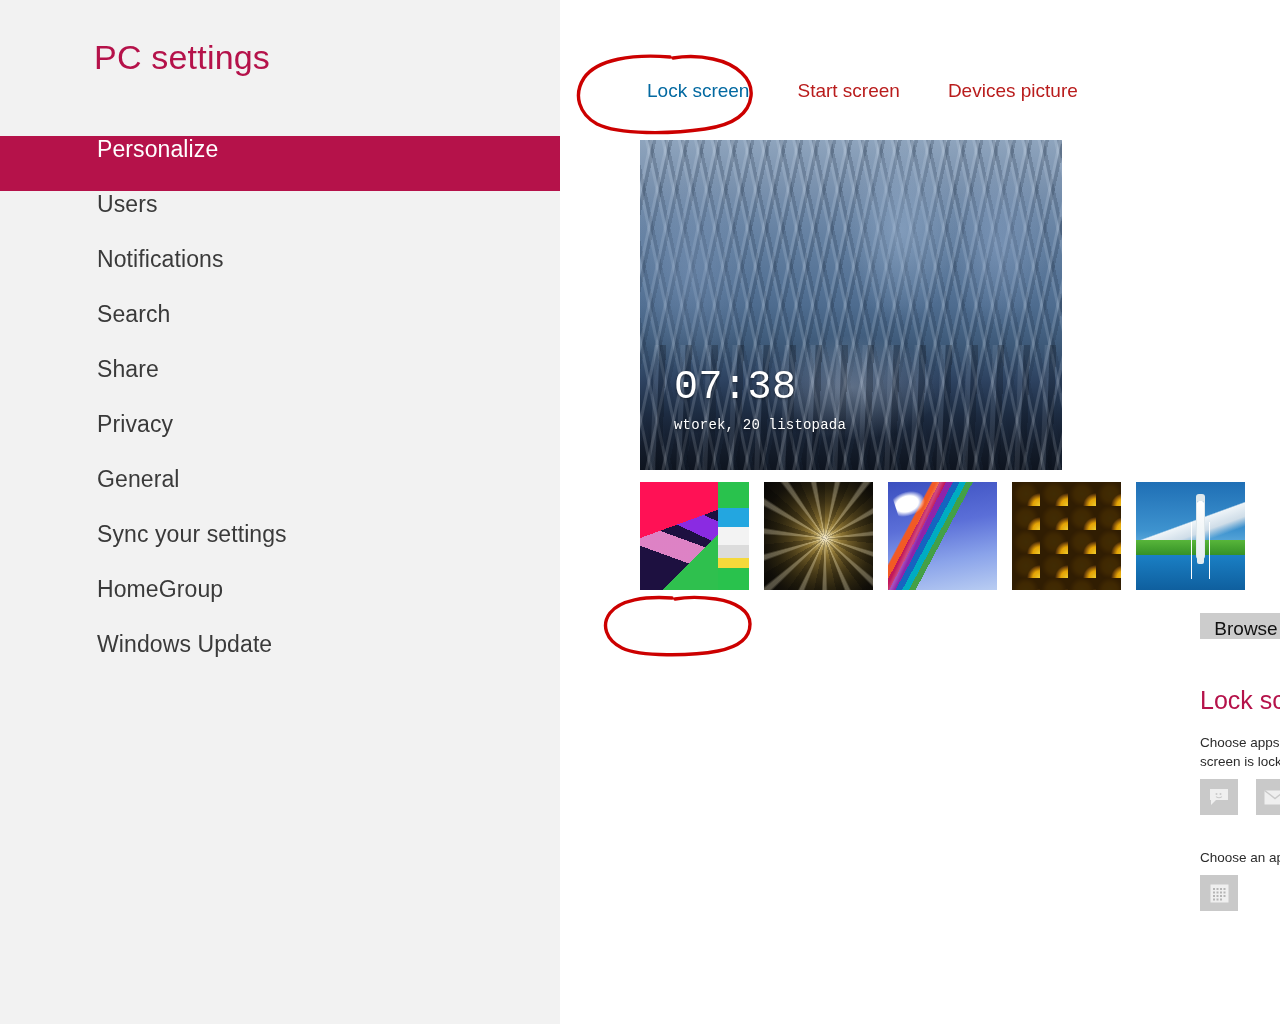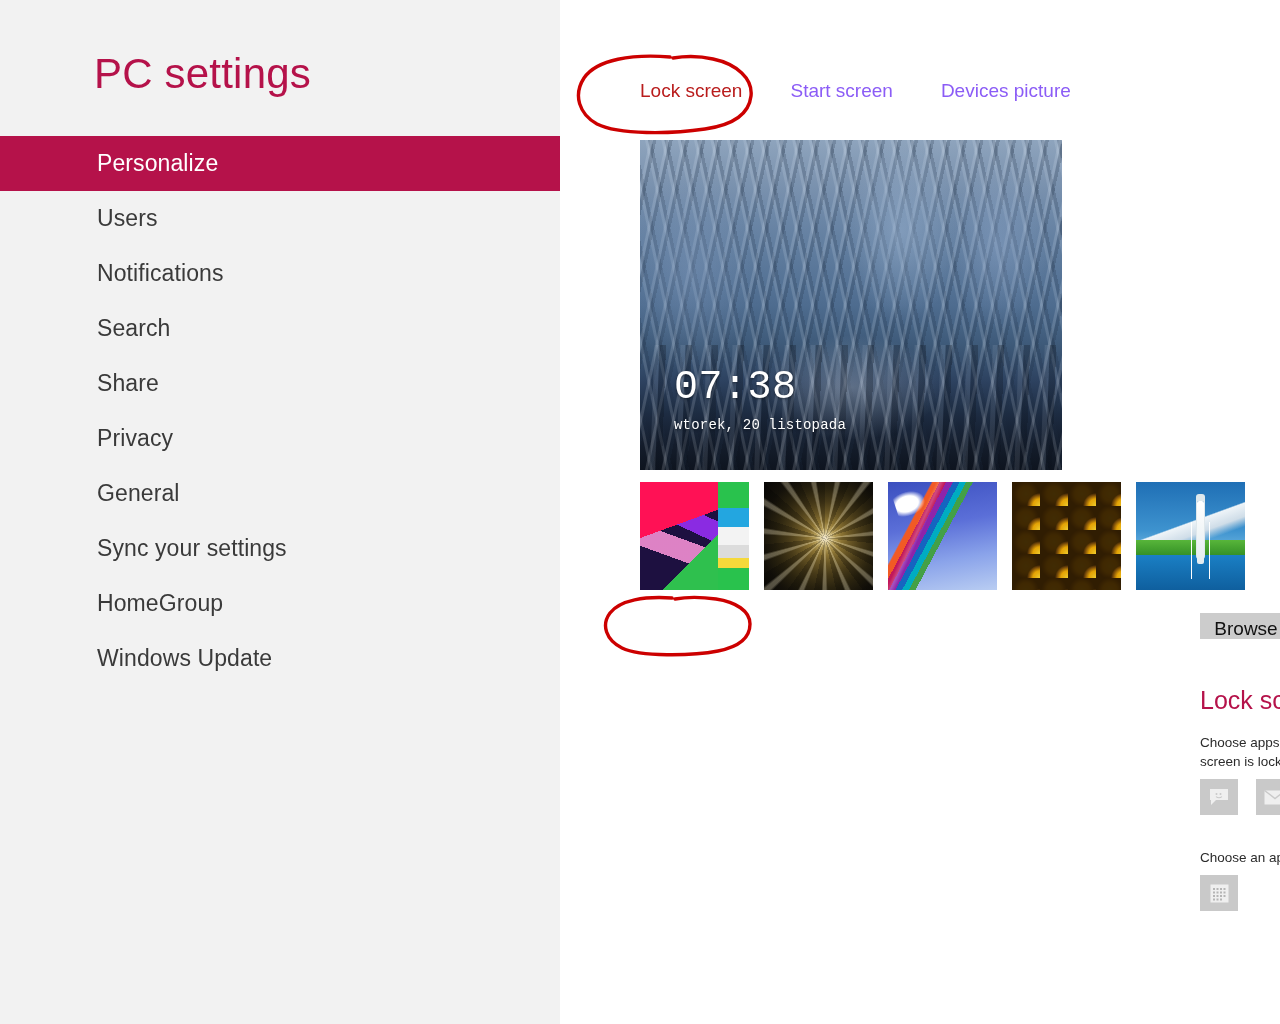--- a/index.html
+++ b/index.html
@@ -19,36 +19,35 @@
 
   
   .sidebar {
     position: absolute;
     left: 0; top: 0;
     width: 560px; height: 1024px;
     background: #f2f2f2;
   }
   .pc-settings-title {
     position: absolute;
-    left: 94px; top: 50px;
-    font-size: 42px;
+    left: 94px; top: 38px;
+    font-size: 34px;
     font-weight: 300;
     color: #b5124a;
     letter-spacing: 0.2px;
     white-space: nowrap;
   }
   .nav-list {
     position: absolute;
     left: 0; top: 136px;
     width: 560px;
   }
   .nav-item {
     height: 55px;
     display: flex;
-    align-items: center;
     padding-left: 97px;
     font-size: 23px;
     font-weight: 300;
     color: #3a3a3a;
     letter-spacing: 0.1px;
     white-space: nowrap;
     cursor: pointer;
   }
   .nav-item.selected {
     background: #b5124a;
@@ -65,26 +64,26 @@
 
   .tabs {
     position: absolute;
     left: 80px; top: 80px;
     display: flex;
     align-items: baseline;
   }
   .tab {
     font-size: 19px;
     font-weight: 300;
-    color: #8b5cf6;
+    color: #b91c1c;
     margin-right: 48px;
     white-space: nowrap;
     cursor: pointer;
   }
-  .tab.active { color: #b91c1c; }
+  .tab.active { color: #0369a1; margin-left: 7px; }
 
   
   .preview-wrap {
     position: absolute;
     left: 80px; top: 140px;
     width: 422px; height: 330px;
     overflow: hidden;
     background: #2b3a4d;
   }
   .preview-img {

